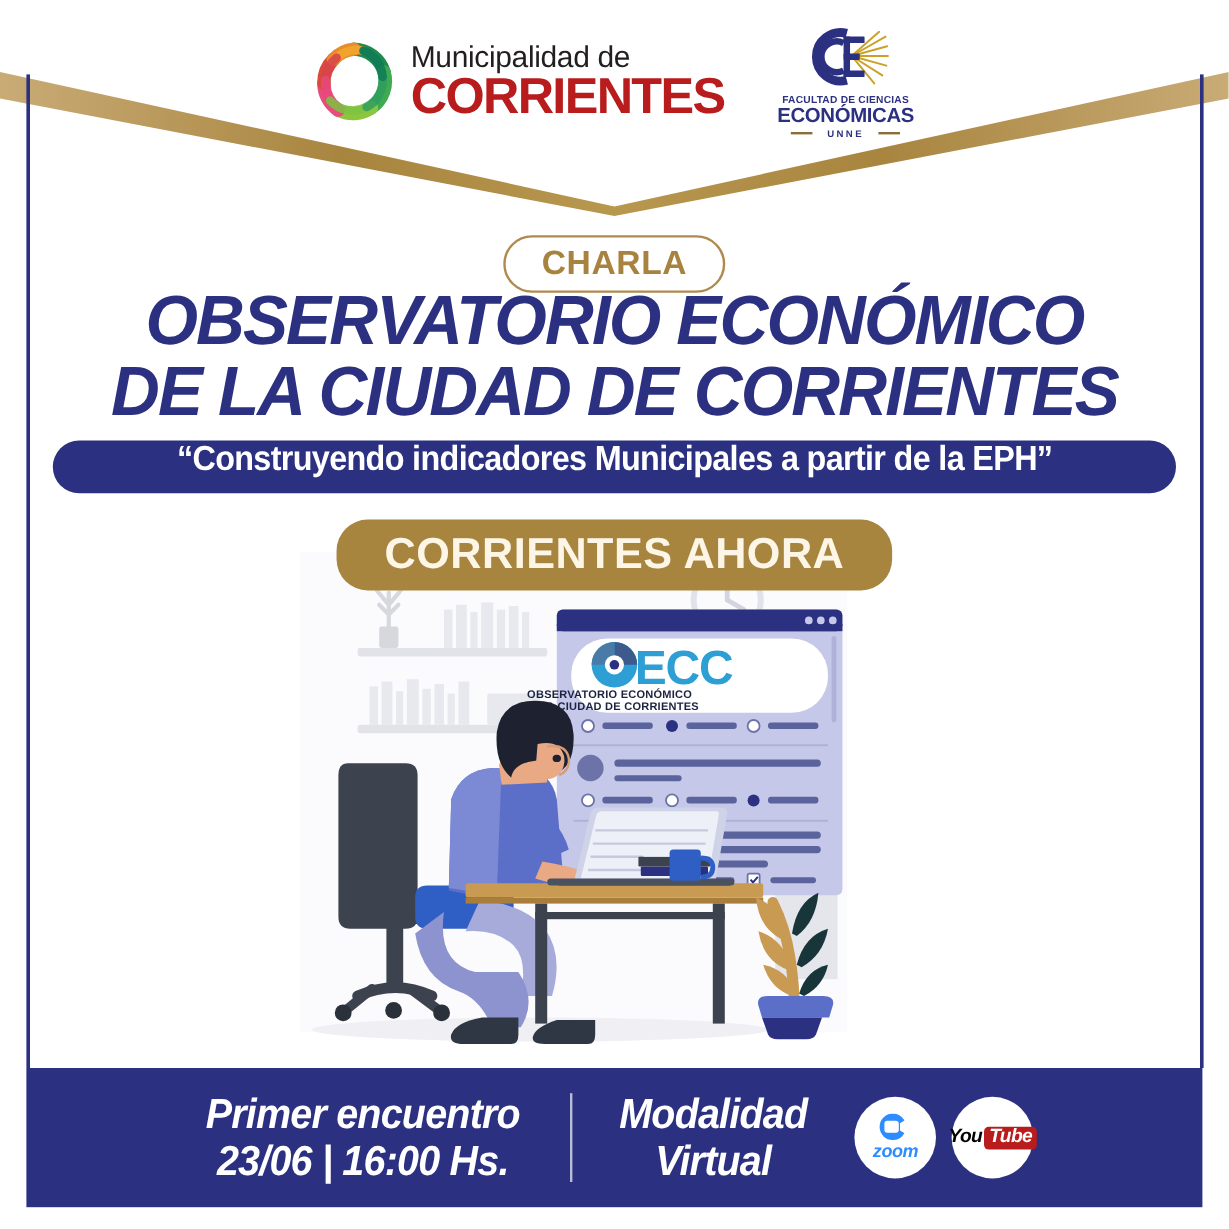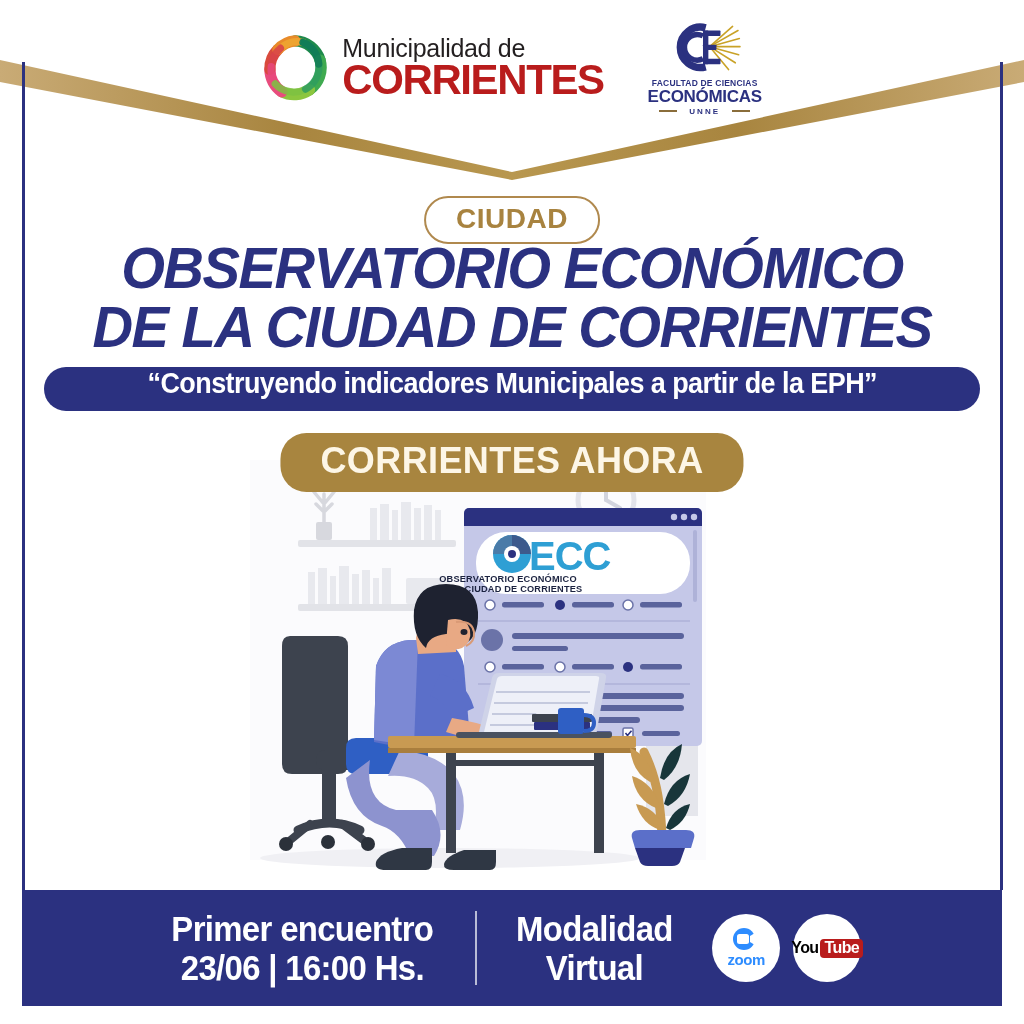--- a/index.html
+++ b/index.html
@@ -71,21 +71,21 @@
     color:#fdf6e6; font-size:36px; font-weight:bold; letter-spacing:0.4px; z-index:7;
   }
 
   
   .illus { position:absolute; left:250px; top:460px; width:480px; height:432px; z-index:4; }
 
   
   .footer {
     position:absolute; left:22px; top:890px; width:980px; height:116px;
     background:#2b3180; z-index:6;
-    display:flex; align-items:center; justify-content:center; gap:4px;
+    display:flex; align-items:center; justify-content:center; gap:4px;font-style:italic;
   }
   .f-block { text-align:center; color:#fff; line-height:1.12; }
   .f-block .r1 { font-size:35px; font-weight:bold; letter-spacing:-0.7px; transform:scaleX(0.94); }
   .f-block .r2 { font-size:35px; font-weight:bold; letter-spacing:-0.7px; transform:scaleX(0.94); }
   .f-divider { width:2px; height:74px; background:#b9bcd6; margin:0 30px; }
   .f-logos { display:flex; align-items:center; gap:13px; margin-left:30px; }
   .f-logo { width:68px; height:68px; border-radius:50%; background:#fff;
             display:flex; align-items:center; justify-content:center; }
   .yt-wrap { display:flex; align-items:center; gap:2px; }
   .yt-you { font-size:16px; font-weight:bold; color:#000; letter-spacing:-0.6px; }
@@ -166,21 +166,21 @@
       <div class="unne-l2">ECONÓMICAS</div>
       <div class="unne-l3">
         <span class="bar"></span>
         <span class="txt">UNNE</span>
         <span class="bar"></span>
       </div>
     </div>
 
   </div>
 
-  <div class="charla">CIUDAD</div>
+  <div class="charla">CHARLA</div>
 
   <div class="title">
     <span class="ln">OBSERVATORIO ECONÓMICO</span>
     <span class="ln">DE LA CIUDAD DE CORRIENTES</span>
   </div>
 
   <div class="subtitle-bar">
     <span>“Construyendo indicadores Municipales a partir de la EPH”</span>
   </div>
 

